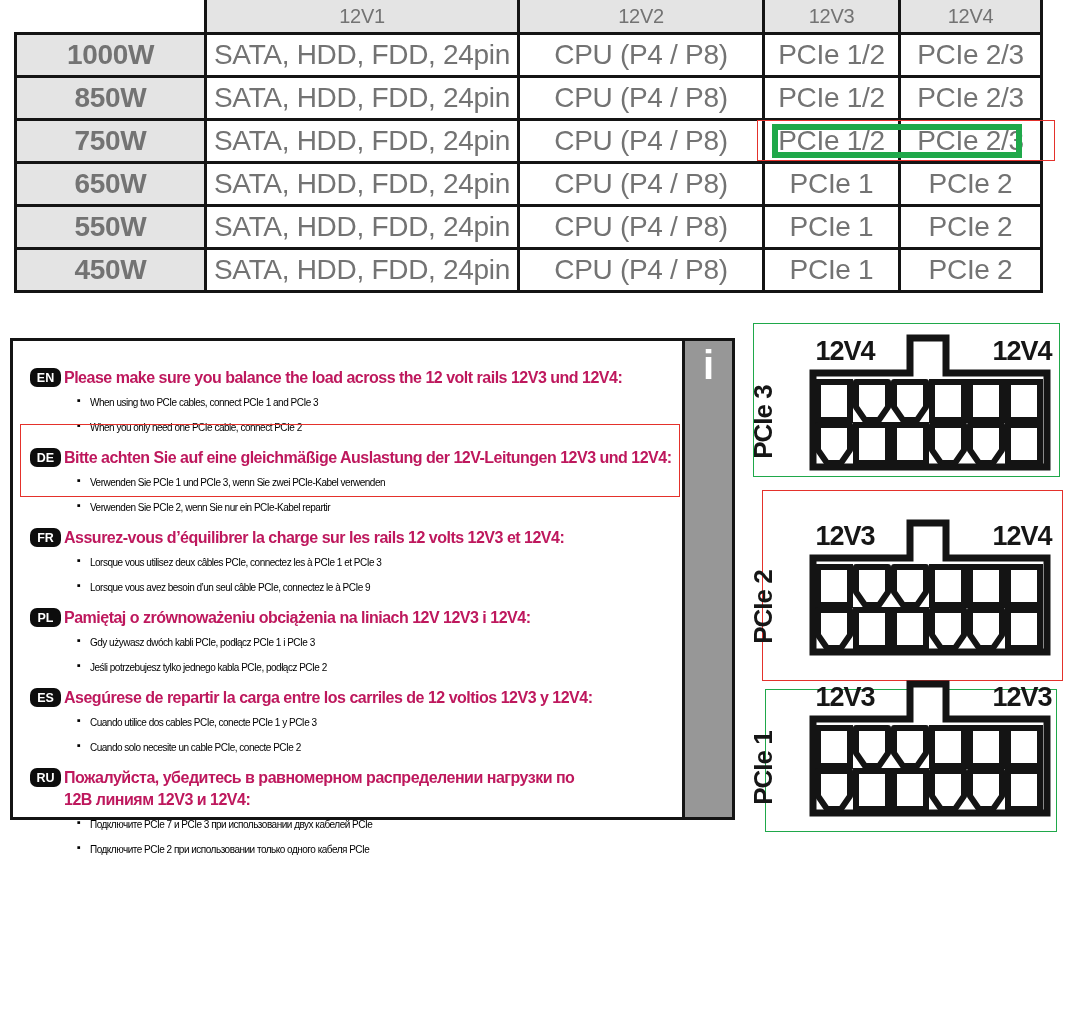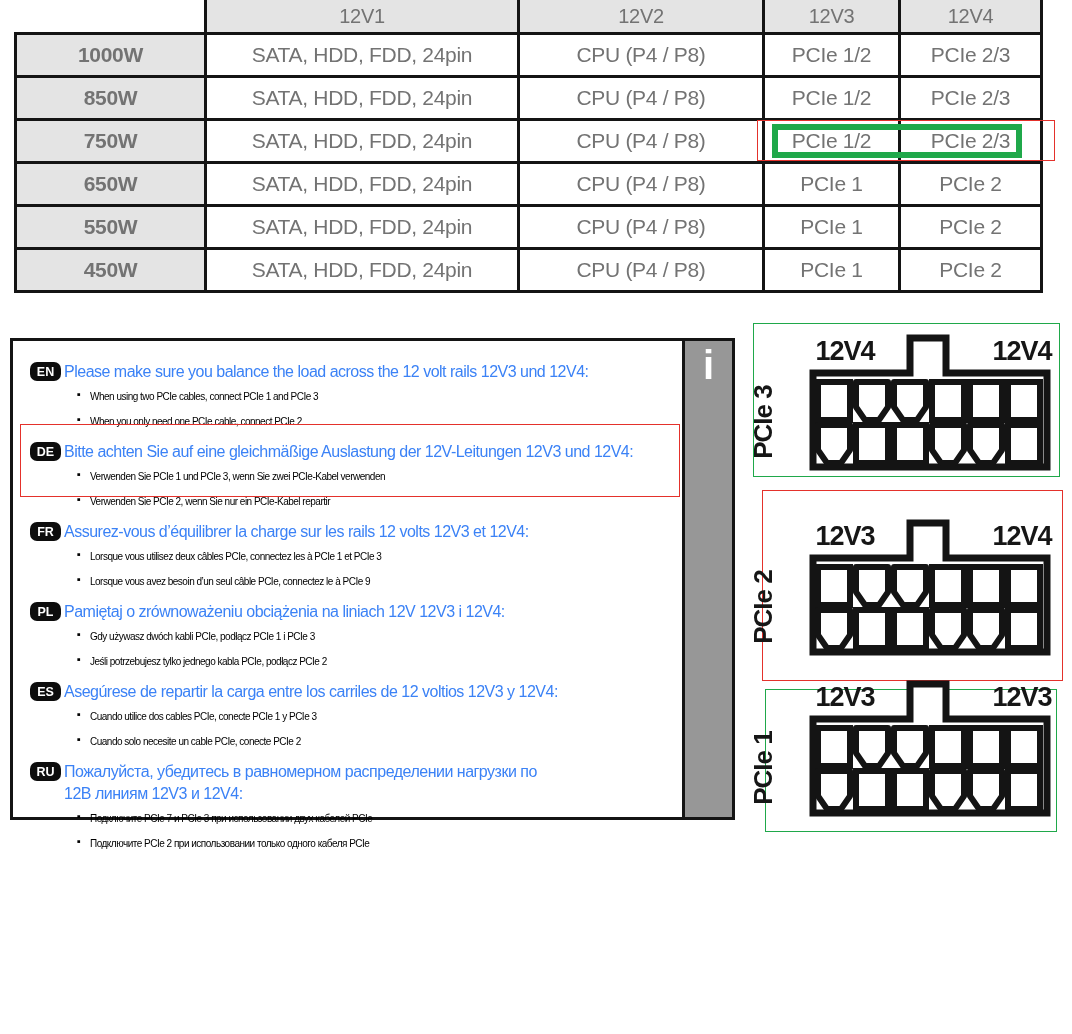--- a/index.html
+++ b/index.html
@@ -9,21 +9,21 @@
     color:#161616;
   }
 
   
   table.rail-table {
     position:absolute; left:14px; top:0; border-collapse:collapse;
     table-layout:fixed; color:#737373;
   }
   .rail-table td {
     border:3px solid #141414; text-align:center; vertical-align:middle;
-    font-size:21px; letter-spacing:-0.3px; padding:0; overflow:hidden;
+    font-size:28px; letter-spacing:-0.3px; padding:0; overflow:hidden;
   }
   .rail-table td.corner { border:none; background:transparent; }
   .rail-table td.hdr {
     background:var(--cell-gray); height:32px; font-size:20px; border-top:none;
   }
   .rail-table tr.datarow td { height:40px; }
   .rail-table td.pwr { background:var(--cell-gray); font-weight:bold; }
 
   
   .hl-green-750 {
@@ -44,31 +44,31 @@
     position:absolute; top:0; right:0; bottom:0; width:50px;
     background:var(--bar-gray); border-left:3px solid #141414; box-sizing:border-box;
     text-align:center;
   }
   .info-i {
     display:block; margin-top:2px; color:#ffffff; font-weight:bold;
     font-size:40px; line-height:44px; font-family:"Liberation Sans",sans-serif;
   }
   .info-sections {
     position:absolute; left:0; top:0; right:50px; bottom:0;
-    padding:20px 6px 0 17px; box-sizing:border-box;
+    padding:26px 6px 0 17px; box-sizing:border-box;
   }
   .section { position:relative; padding-left:34px; margin-bottom:8px; }
   .badge {
     position:absolute; left:0; top:1px; width:31px; background:#0d0d0d; color:#fff;
     border-radius:7px; text-align:center; font-size:12.5px; font-weight:bold;
     padding:2.5px 0; letter-spacing:0;
   }
   .heading {
-    font-weight:normal; font-size:16px; line-height:22px; letter-spacing:-0.5px;
-    white-space:pre-line; color:#3b82f6;
+    font-weight:bold; font-size:16px; line-height:22px; letter-spacing:-0.5px;
+    white-space:pre-line; color:#be185d;
   }
   .bullet {
     font-weight:normal; font-size:10px; line-height:22px; letter-spacing:-0.5px;
     padding-left:13px; color:#000000;
   }
   .bullet-mark { display:inline-block; width:13px; font-size:11px; vertical-align:2px; }
   .bullet-mark::before { content:"▪"; }
   .de-red-box {
     position:absolute; left:7px; top:83px; width:660px; height:73px;
     border:1px solid var(--red); box-sizing:border-box; pointer-events:none;

